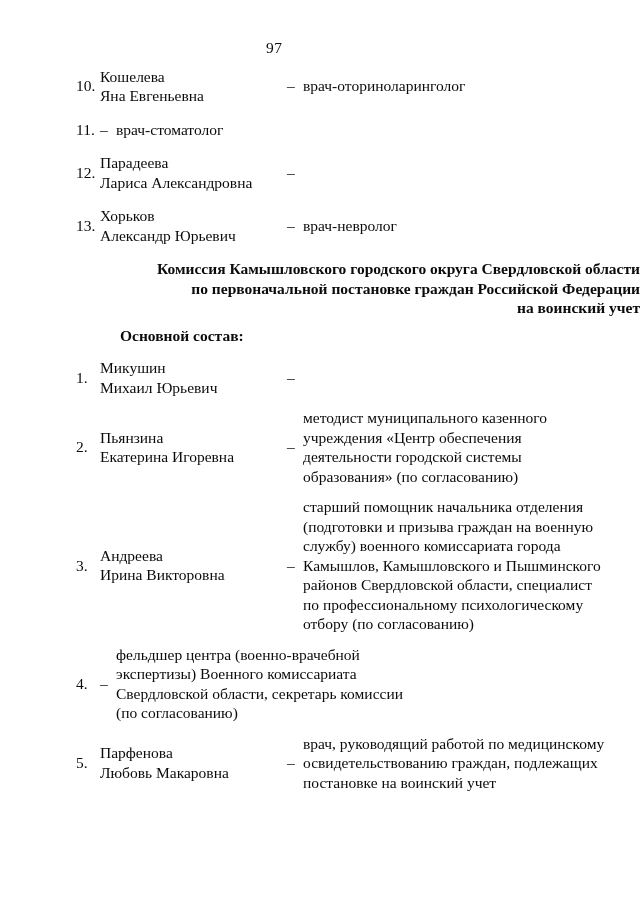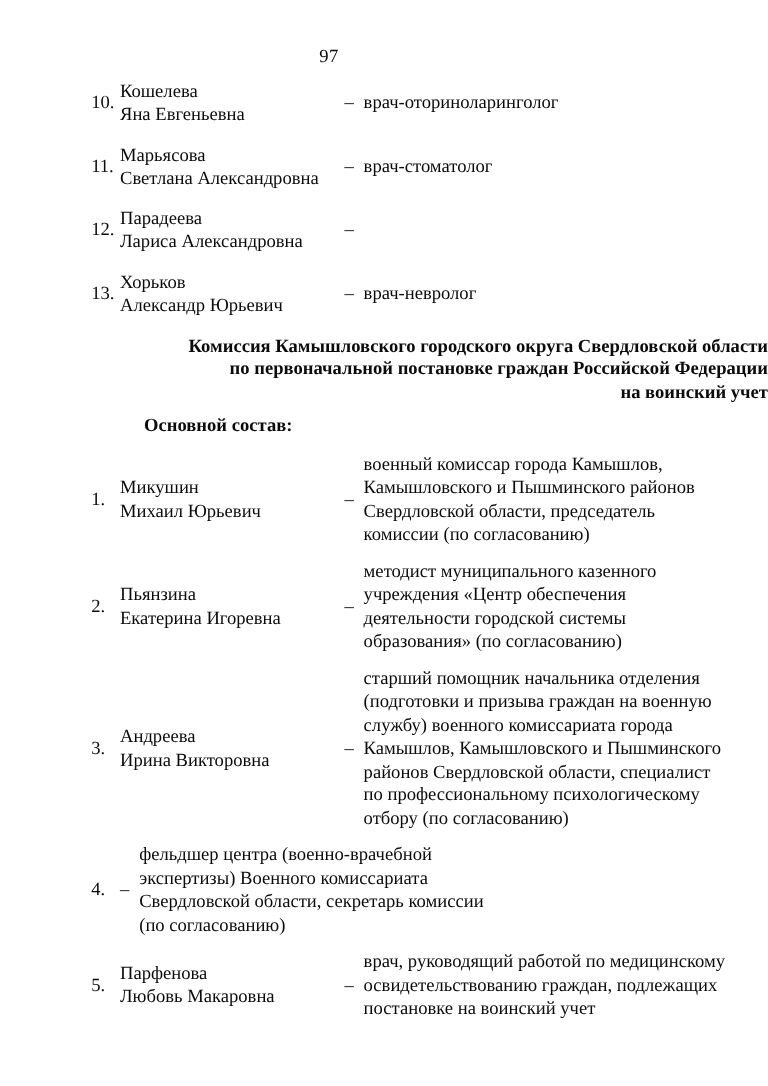--- a/index.html
+++ b/index.html
@@ -83,22 +83,20 @@
     <div class="row">
       <div class="num">10.</div>
       <div class="name">Кошелева
 Яна Евгеньевна</div>
       <div class="dash">–</div>
       <div class="role">врач-оториноларинголог</div>
     </div>
 
     <div class="row">
       <div class="num">11.</div>
-      <div class="name">Марьясова
-Светлана Александровна</div>
       <div class="dash">–</div>
       <div class="role">врач-стоматолог</div>
     </div>
 
     <div class="row">
       <div class="num">12.</div>
       <div class="name">Парадеева
 Лариса Александровна</div>
       <div class="dash">–</div>
     </div>
@@ -119,24 +117,20 @@
 
   <div class="section-label">Основной состав:</div>
 
   <div class="list main-list">
 
     <div class="row">
       <div class="num">1.</div>
       <div class="name">Микушин
 Михаил Юрьевич</div>
       <div class="dash">–</div>
-      <div class="role">военный комиссар города Камышлов,
-Камышловского и Пышминского районов
-Свердловской области, председатель
-комиссии (по согласованию)</div>
     </div>
 
     <div class="row">
       <div class="num">2.</div>
       <div class="name">Пьянзина
 Екатерина Игоревна</div>
       <div class="dash">–</div>
       <div class="role">методист муниципального казенного
 учреждения «Центр обеспечения
 деятельности городской системы

